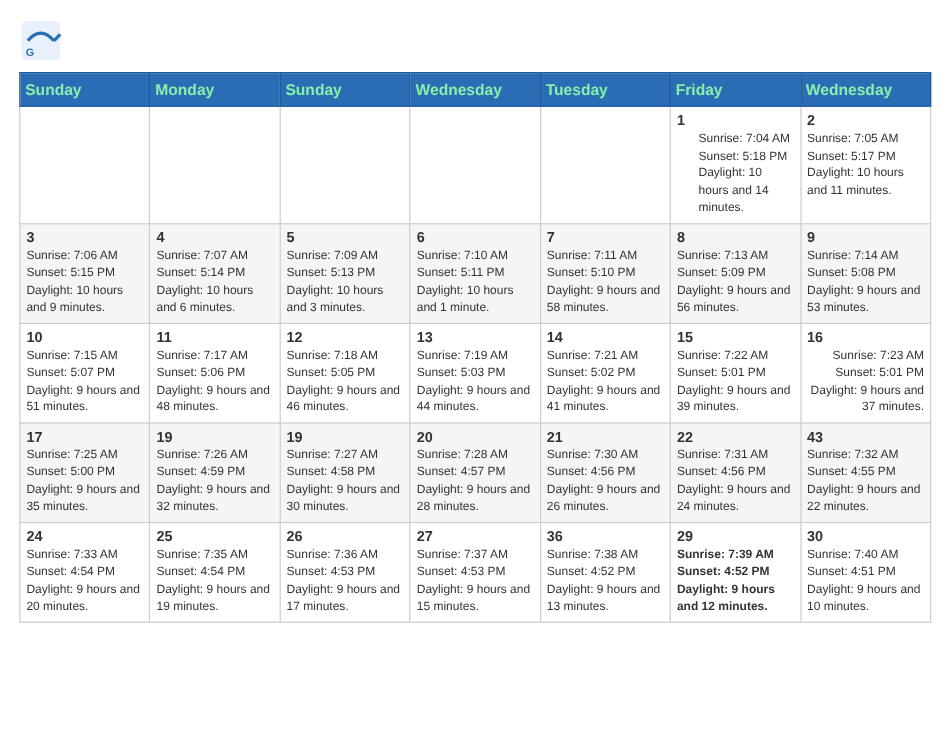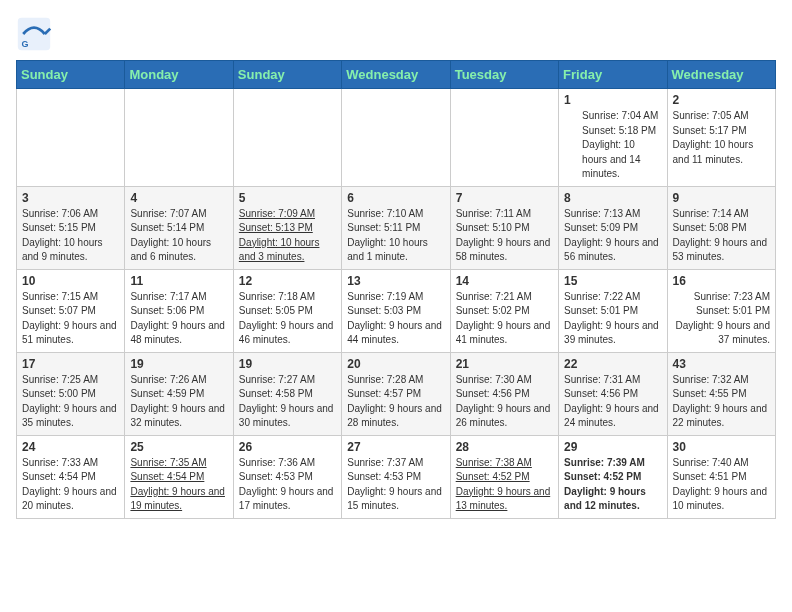--- a/index.html
+++ b/index.html
@@ -156,21 +156,21 @@
 Daylight: 10 hours and 9 minutes.</div>
         </td>
         <td>
           <span class="day-num">4</span>
           <div class="day-info" style="white-space: pre-line;">Sunrise: 7:07 AM
 Sunset: 5:14 PM
 Daylight: 10 hours and 6 minutes.</div>
         </td>
         <td>
           <span class="day-num">5</span>
-          <div class="day-info" style="white-space: pre-line; text-decoration: underline;">Sunrise: 7:09 AM
+          <div class="day-info" style="white-space: pre-line;">Sunrise: 7:09 AM
 Sunset: 5:13 PM
 Daylight: 10 hours and 3 minutes.</div>
         </td>
         <td>
           <span class="day-num">6</span>
           <div class="day-info" style="white-space: pre-line;">Sunrise: 7:10 AM
 Sunset: 5:11 PM
 Daylight: 10 hours and 1 minute.</div>
         </td>
         <td>
@@ -282,39 +282,39 @@
       </tr>
       <tr>
         <td>
           <span class="day-num">24</span>
           <div class="day-info" style="white-space: pre-line;">Sunrise: 7:33 AM
 Sunset: 4:54 PM
 Daylight: 9 hours and 20 minutes.</div>
         </td>
         <td>
           <span class="day-num">25</span>
-          <div class="day-info" style="white-space: pre-line; text-decoration: underline;">Sunrise: 7:35 AM
+          <div class="day-info" style="white-space: pre-line;">Sunrise: 7:35 AM
 Sunset: 4:54 PM
 Daylight: 9 hours and 19 minutes.</div>
         </td>
         <td>
           <span class="day-num">26</span>
           <div class="day-info" style="white-space: pre-line;">Sunrise: 7:36 AM
 Sunset: 4:53 PM
 Daylight: 9 hours and 17 minutes.</div>
         </td>
         <td>
           <span class="day-num">27</span>
           <div class="day-info" style="white-space: pre-line;">Sunrise: 7:37 AM
 Sunset: 4:53 PM
 Daylight: 9 hours and 15 minutes.</div>
         </td>
         <td>
-          <span class="day-num">28</span>
-          <div class="day-info" style="white-space: pre-line; text-decoration: underline;">Sunrise: 7:38 AM
+          <span class="day-num">36</span>
+          <div class="day-info" style="white-space: pre-line;">Sunrise: 7:38 AM
 Sunset: 4:52 PM
 Daylight: 9 hours and 13 minutes.</div>
         </td>
         <td>
           <span class="day-num">29</span>
           <div class="day-info" style="white-space: pre-line; font-weight: bold;">Sunrise: 7:39 AM
 Sunset: 4:52 PM
 Daylight: 9 hours and 12 minutes.</div>
         </td>
         <td>

